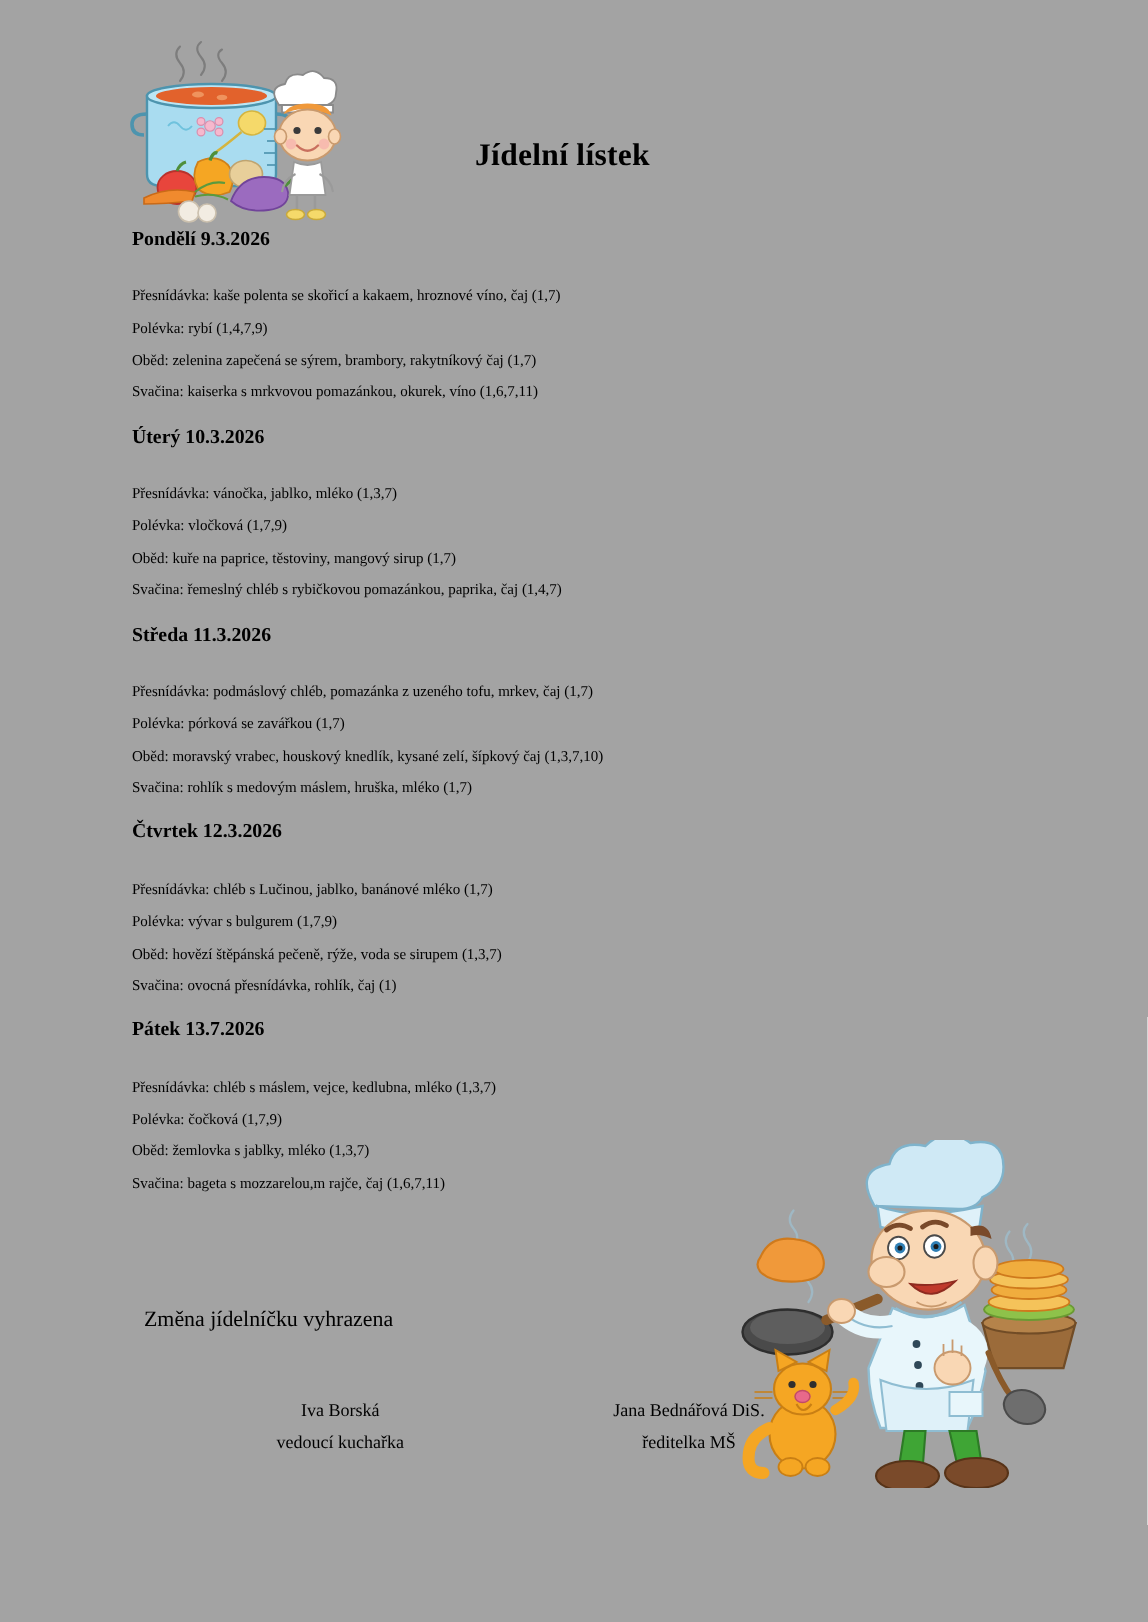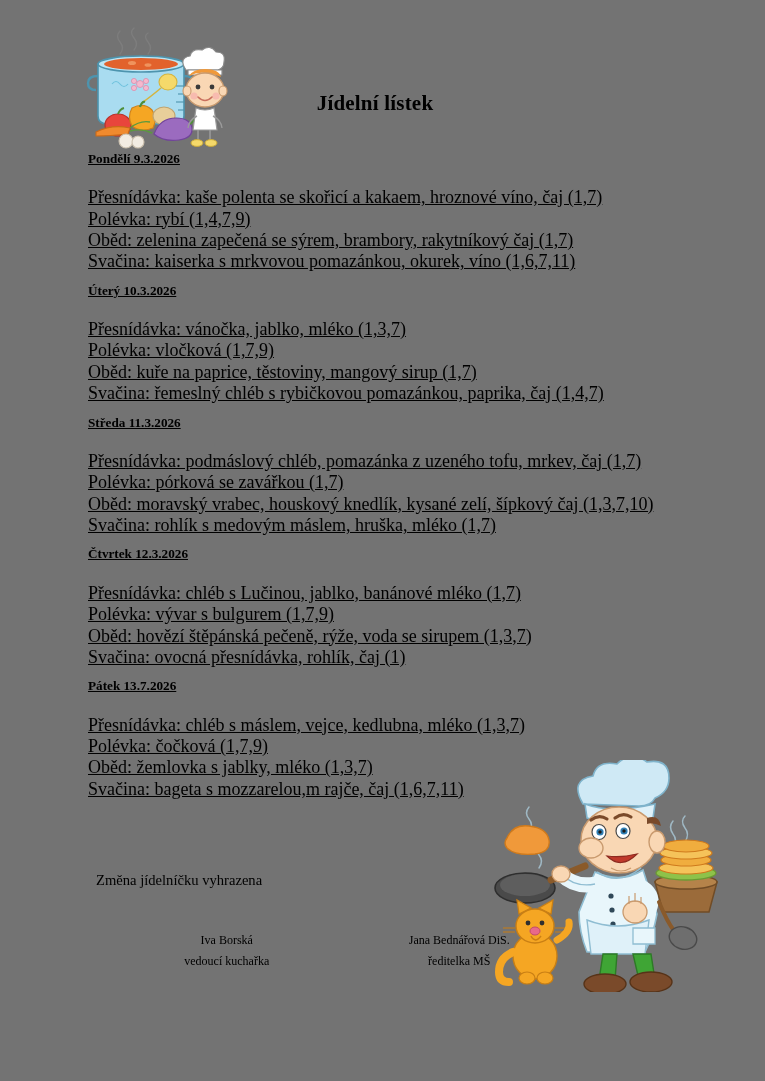--- a/index.html
+++ b/index.html
@@ -9,21 +9,21 @@
     background: #ffffff;
   }
   body {
     font-family: "Liberation Serif", "DejaVu Serif", serif;
     color: #000000;
   }
   .page {
     position: relative;
     width: 765px;
     height: 1081px;
-    background: #737373;
+    background: #a3a3a3;
     overflow: hidden;
   }
 
   
   .header {
     position: absolute;
     left: 0;
     top: 0;
     width: 765px;
     height: 160px;
@@ -49,30 +49,29 @@
 
   
   .menu {
     position: absolute;
     left: 88px;
     top: 152px;
     width: 600px;
   }
   .day-block {
     margin: 0 0 11px 0;
-    text-decoration: underline;
   }
   .day-heading {
     font-size: 13.2px;
     font-weight: bold;
     line-height: 1.0;
     margin: 0 0 22px 0;
   }
   .meal-line {
-    font-size: 18px;
+    font-size: 10px;
     line-height: 21.4px;
     white-space: nowrap;
   }
 
   .note {
     position: absolute;
     left: 96px;
     top: 870px;
     font-size: 14.6px;
     line-height: 21.4px;

